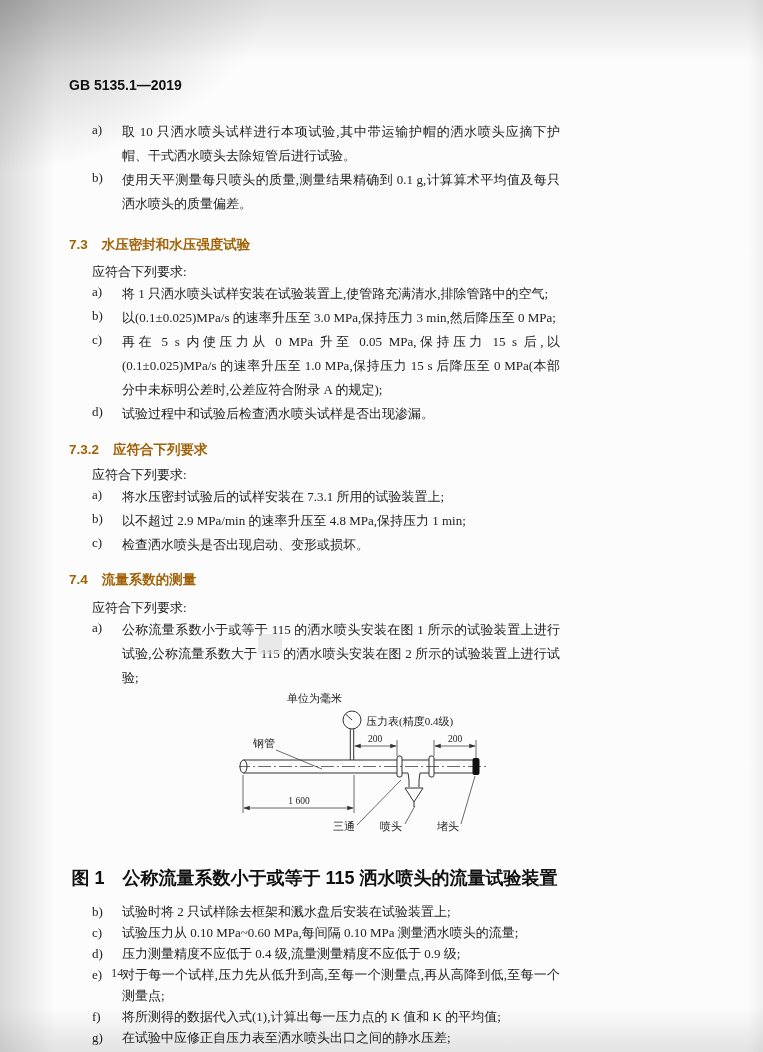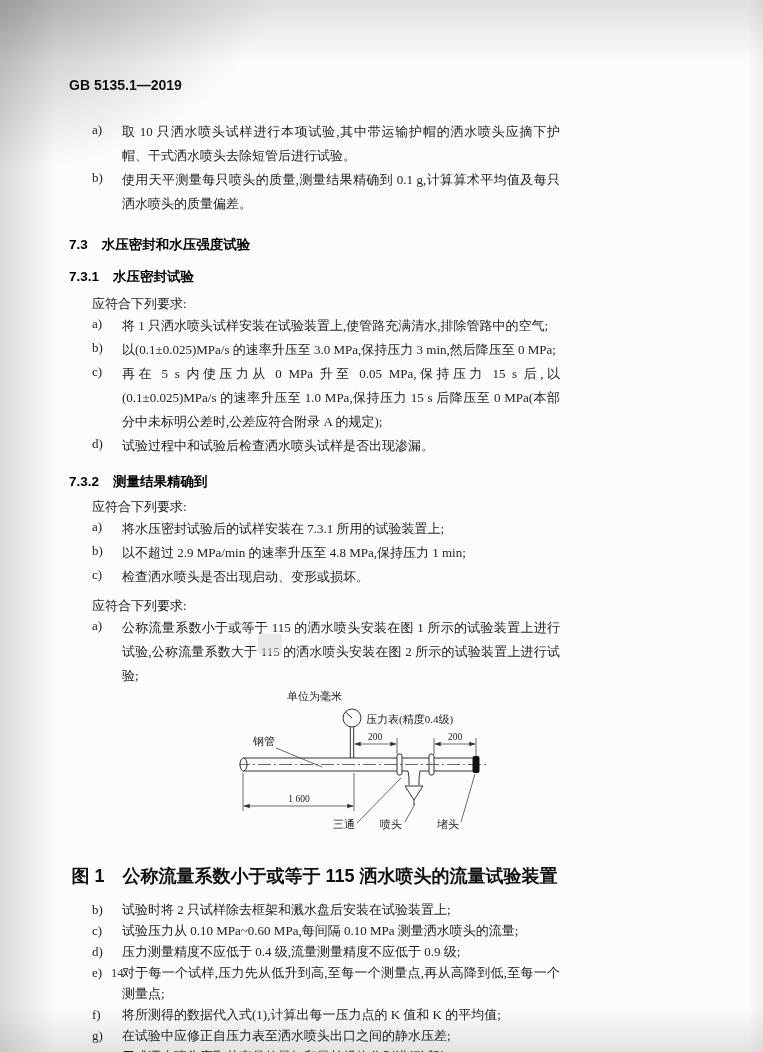--- a/index.html
+++ b/index.html
@@ -17,21 +17,21 @@
   }
   .page{position:relative;width:603px;height:1052px;box-sizing:border-box;
         padding:76px 75px 0 37px;margin-left:32px;}
   .doc-code{font-family:"Liberation Sans","DejaVu Sans",sans-serif;
             font-weight:bold;font-size:14px;line-height:18px;color:#111;}
   .list{padding-left:23px;}
   .li{display:flex;}
   .li-label{flex:none;width:30px;font-size:13px;line-height:20px;}
   .li-text{flex:1;font-size:13px;line-height:24px;text-align:justify;}
   .h2{font-family:"Liberation Sans","DejaVu Sans",sans-serif;font-weight:bold;
-      font-size:13.5px;line-height:22px;color:#000000;}
+      font-size:13.5px;line-height:22px;color:#a16207;}
   .h-num{margin-right:14px;}
   .lead{font-size:13px;line-height:20px;padding-left:23px;}
   .unit-note{font-size:11px;line-height:16px;text-align:center;}
   .figure-wrap{position:relative;height:135px;}
   .fig-svg{position:absolute;left:170px;top:0;}
   .caption{font-family:"Liberation Sans","DejaVu Sans",sans-serif;font-weight:bold;
            font-size:18px;line-height:22px;text-align:center;margin-top:26px;color:#111;}
   .after-fig .li-label,.after-fig .li-text{line-height:21px;}
   .page-num{position:absolute;left:79px;top:966px;font-size:12.5px;color:#333;}
   .scan-blob{position:absolute;left:226px;top:634px;width:24px;height:20px;
@@ -64,23 +64,20 @@
     <div class="li">
       <span class="li-label">b)</span>
       <span class="li-text">使用天平测量每只喷头的质量,测量结果精确到 0.1 g,计算算术平均值及每只洒水喷头的质量偏差。</span>
     </div>
   </div>
 
   <div class="h2 mt-h73">
     <span class="h-num">7.3</span><span>水压密封和水压强度试验</span>
   </div>
 
-  <div class="h2 mt-h731">
-    <span class="h-num">7.3.1</span><span>水压密封试验</span>
-  </div>
 
   <div class="lead mt-lead1">应符合下列要求:</div>
 
   <div class="list">
     <div class="li">
       <span class="li-label">a)</span>
       <span class="li-text">将 1 只洒水喷头试样安装在试验装置上,使管路充满清水,排除管路中的空气;</span>
     </div>
     <div class="li">
       <span class="li-label">b)</span>
@@ -90,40 +87,43 @@
       <span class="li-label">c)</span>
       <span class="li-text">再在 5 s 内使压力从 0 MPa 升至 0.05 MPa,保持压力 15 s 后,以(0.1±0.025)MPa/s 的速率升压至 1.0 MPa,保持压力 15 s 后降压至 0 MPa(本部分中未标明公差时,公差应符合附录 A 的规定);</span>
     </div>
     <div class="li">
       <span class="li-label">d)</span>
       <span class="li-text">试验过程中和试验后检查洒水喷头试样是否出现渗漏。</span>
     </div>
   </div>
 
   <div class="h2 mt-h732">
-    <span class="h-num">7.3.2</span><span>测量结果精确到</span>
+    <span class="h-num">7.3.2</span><span>应符合下列要求</span>
   </div>
 
   <div class="lead mt-lead2">应符合下列要求:</div>
 
   <div class="list">
     <div class="li">
       <span class="li-label">a)</span>
       <span class="li-text">将水压密封试验后的试样安装在 7.3.1 所用的试验装置上;</span>
     </div>
     <div class="li">
       <span class="li-label">b)</span>
       <span class="li-text">以不超过 2.9 MPa/min 的速率升压至 4.8 MPa,保持压力 1 min;</span>
     </div>
     <div class="li">
       <span class="li-label">c)</span>
       <span class="li-text">检查洒水喷头是否出现启动、变形或损坏。</span>
     </div>
   </div>
 
+  <div class="h2 mt-h74">
+    <span class="h-num">7.4</span><span>流量系数的测量</span>
+  </div>
 
   <div class="lead mt-lead3">应符合下列要求:</div>
 
   <div class="list">
     <div class="li">
       <span class="li-label">a)</span>
       <span class="li-text">公称流量系数小于或等于 115 的洒水喷头安装在图 1 所示的试验装置上进行试验,公称流量系数大于 115 的洒水喷头安装在图 2 所示的试验装置上进行试验;</span>
     </div>
   </div>
 

